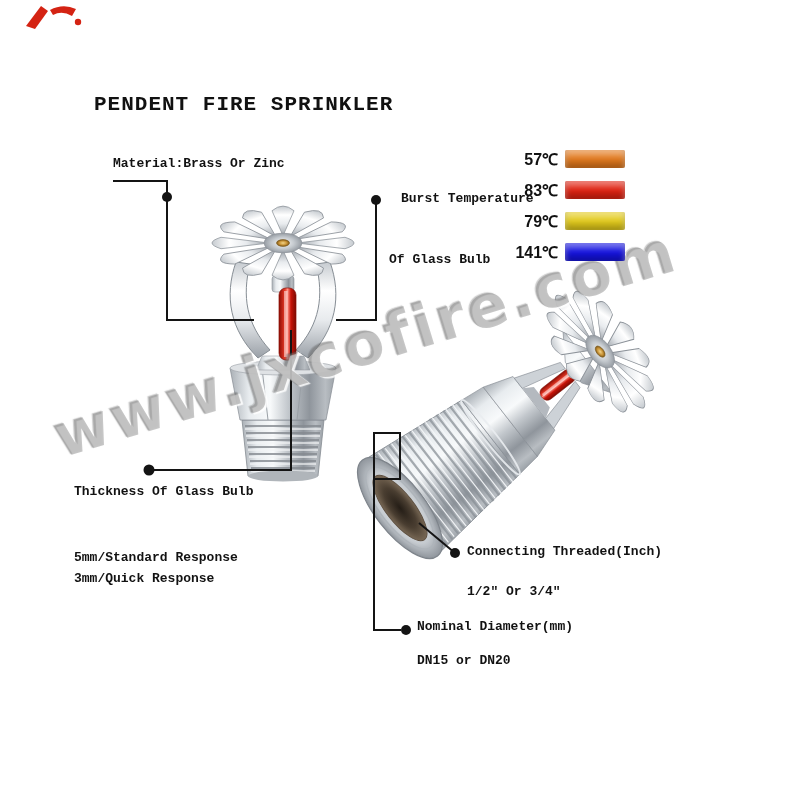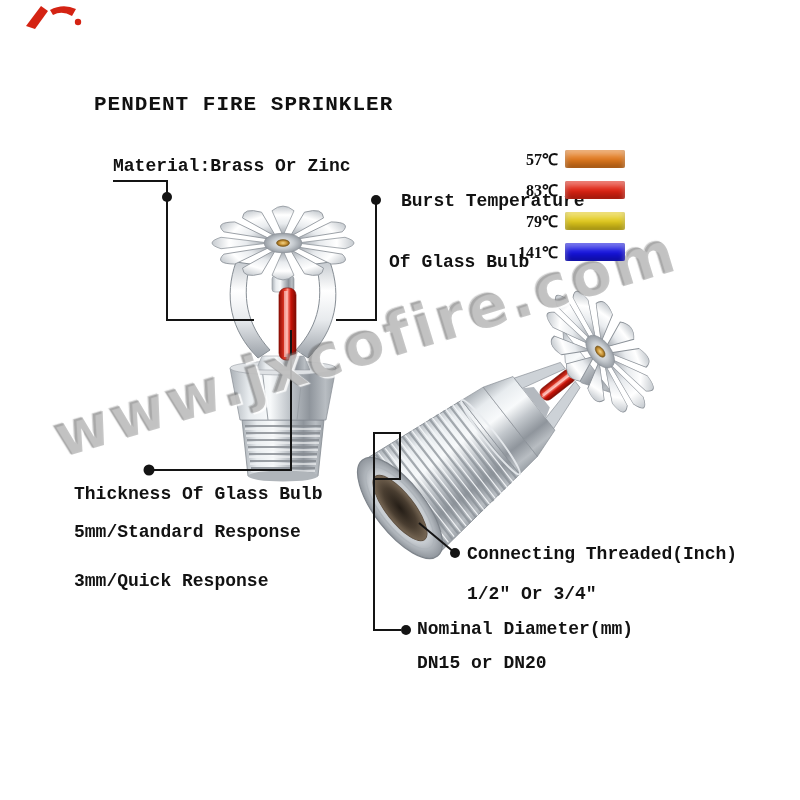--- a/index.html
+++ b/index.html
@@ -1,26 +1,26 @@
 <!DOCTYPE html>
 <html><head>
 <meta charset="utf-8">
 <style>
   html,body{margin:0;padding:0;background:#ffffff;}
   body{width:800px;height:800px;overflow:hidden;font-family:"Liberation Mono",monospace;}
   .stage{position:relative;width:800px;height:800px;background:#ffffff;}
   .scene{position:absolute;left:0;top:0;z-index:2;}
-  .lbl{position:absolute;color:#121212;font-weight:700;font-size:18px;white-space:nowrap;z-index:6;
+  .lbl{position:absolute;color:#121212;font-weight:700;font-size:13px;white-space:nowrap;z-index:6;
        font-family:"Liberation Mono","DejaVu Sans Mono",monospace;}
   .title{position:absolute;left:94px;top:93px;font-size:21px;font-weight:700;letter-spacing:1px;
          color:#111;white-space:nowrap;z-index:6;font-family:"Liberation Mono","DejaVu Sans Mono",monospace;}
   .legend{position:absolute;left:500px;top:148px;z-index:6;display:flex;flex-direction:column;gap:9px;}
   .legend-row{display:flex;align-items:center;gap:7px;justify-content:flex-end;}
   .legend-label{font-size:16px;font-weight:700;color:#111;width:58px;text-align:right;
-                font-family:Liberation Serif, serif;}
+                font-family:Liberation Sans, sans-serif;}
   .legend-swatch{width:60px;height:18px;border-radius:2px;
                  box-shadow:inset 0 5px 6px rgba(255,255,255,.45), inset 0 -5px 6px rgba(0,0,0,.28);}
   .watermark{position:absolute;left:55px;top:392px;height:92px;line-height:92px;z-index:5;
              font-size:60px;font-weight:700;letter-spacing:3px;white-space:nowrap;
              color:rgba(122,122,122,.42);transform:rotate(-17deg);transform-origin:0 50%;
              text-shadow:2px 2px 1px rgba(255,255,255,.85), -1px -1px 1px rgba(70,70,70,.28);
              font-family:"DejaVu Sans",sans-serif;pointer-events:none;}
   .logo{position:absolute;left:22px;top:2px;z-index:6;}
 </style>
 </head>
@@ -173,21 +173,21 @@
   </svg>
 
   <div class="watermark">www.jxcofire.com</div>
 
   <div class="title">PENDENT FIRE SPRINKLER</div>
 
   <div class="lbl" style="left:113px;top:156px;">Material:Brass Or Zinc</div>
   <div class="lbl" style="left:401px;top:191px;">Burst Temperature</div>
   <div class="lbl" style="left:389px;top:224px;margin-top:28px;">Of Glass Bulb</div>
   <div class="lbl" style="left:74px;top:484px;">Thickness Of Glass Bulb</div>
-  <div class="lbl" style="left:74px;top:522px;">5mm/Standard Response</div>
+  <div class="lbl" style="left:74px;top:550px;">5mm/Standard Response</div>
   <div class="lbl" style="left:74px;top:571px;">3mm/Quick Response</div>
   <div class="lbl" style="left:467px;top:544px;">Connecting Threaded(Inch)</div>
   <div class="lbl" style="left:467px;top:584px;">1/2" Or 3/4"</div>
   <div class="lbl" style="left:417px;top:619px;">Nominal Diameter(mm)</div>
   <div class="lbl" style="left:417px;top:653px;">DN15 or DN20</div>
 
   <div class="legend">
     <div class="legend-row">
       <span class="legend-label">57℃</span>
       <span class="legend-swatch" style="background: rgb(226, 121, 29);"></span>

